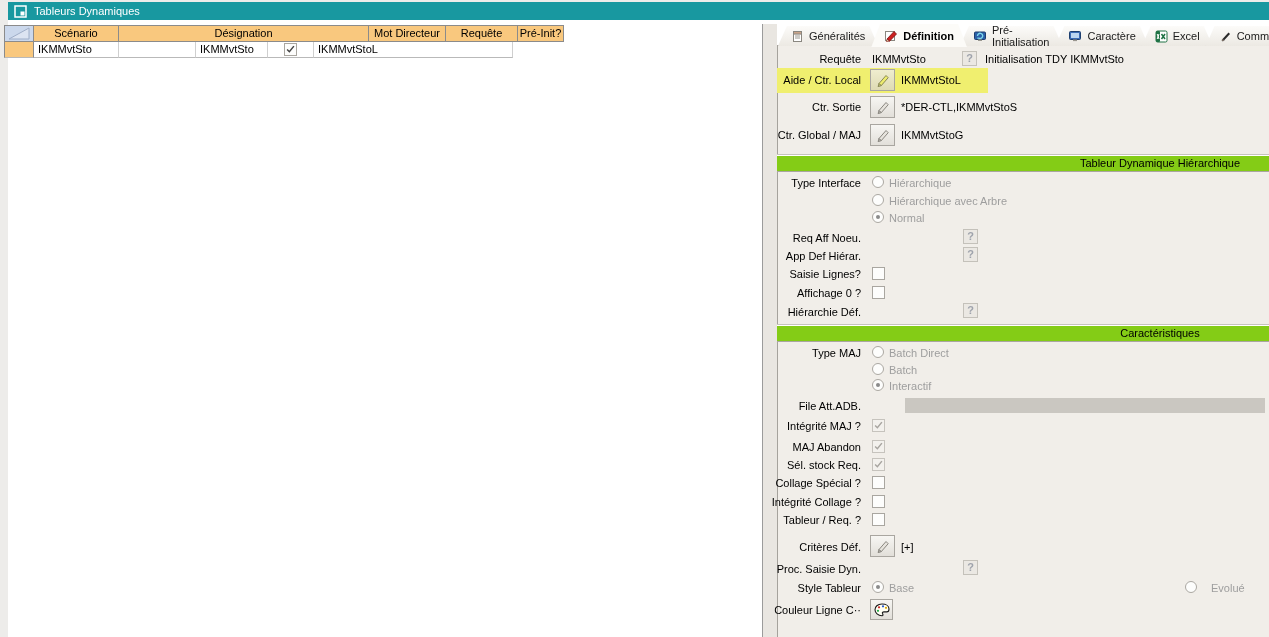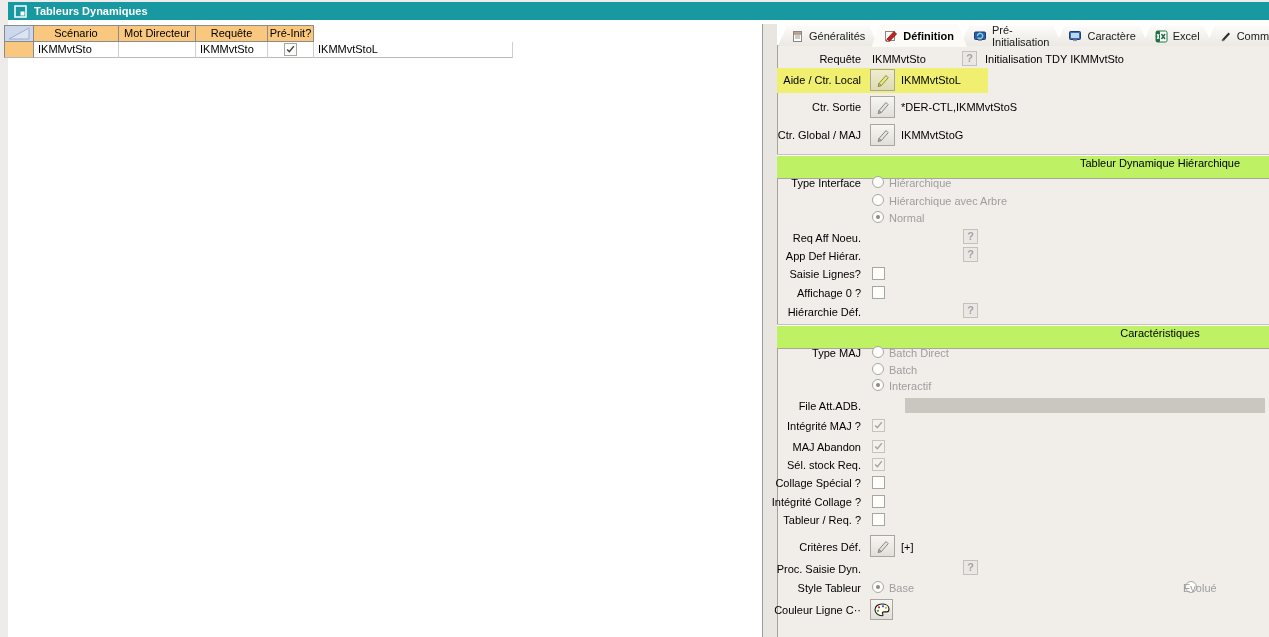--- a/index.html
+++ b/index.html
@@ -7,21 +7,21 @@
     width:1269px;height:637px;position:relative;overflow:hidden;
     background:#FFFFFF;
     font-family:"Liberation Sans", sans-serif;font-size:11px;color:#000;
   }
   
   .frame-left{position:absolute;left:0;top:0;width:8px;height:637px;background:#EDECEA;}
   .frame-top{position:absolute;left:0;top:0;width:1269px;height:2px;background:#EDECEA;}
   
   .titlebar{position:absolute;left:8px;top:2px;right:0;height:18px;background:#1898A0;
     display:flex;align-items:center;gap:7px;padding-left:6px;box-sizing:border-box;}
-  .titlebar .ttl{color:#FFFFFF;font-weight:bold;}
+  .titlebar .ttl{color:#FFFFFF;font-weight:normal;}
   
   .tbl{position:absolute;left:4px;top:25px;}
   .thead{display:flex;height:17px;}
   .th{box-sizing:border-box;background:#F9C87E;border:1px solid #8B8B8B;border-left:none;
       text-align:center;line-height:15px;white-space:nowrap;overflow:hidden;}
   .th.corner{background:#CBD8EC;border-left:1px solid #8B8B8B;display:flex;align-items:center;justify-content:center;}
   .trow{display:flex;height:16px;}
   .td{box-sizing:border-box;background:#FFFFFF;border-right:1px solid #CFCFCF;border-bottom:1px solid #B9B9B9;
       padding:1px 0 0 4px;white-space:nowrap;overflow:hidden;}
   .td.selector{background:#F9C87E;border-left:1px solid #8B8B8B;border-right:1px solid #8B8B8B;}
@@ -52,21 +52,21 @@
   .icon-btn{position:absolute;width:25px;height:22px;box-sizing:border-box;
     background:linear-gradient(#F7F6F3,#E2DFD9);border:1px solid #A9A6A0;
     display:flex;align-items:center;justify-content:center;}
   .icon-btn.yellowed{background:linear-gradient(#EFEDCF,#DEDBB4);}
   .radio{position:absolute;width:12px;height:12px;box-sizing:border-box;border-radius:50%;
     border:1px solid #ABA8A2;background:#FDFDFC;}
   .radio.sel::after{content:"";position:absolute;left:3px;top:3px;width:4px;height:4px;border-radius:50%;background:#8B8B8B;}
   .check{position:absolute;width:13px;height:13px;box-sizing:border-box;background:#FDFDFC;
     border:1px solid #A9A6A0;display:flex;align-items:center;justify-content:center;}
   .check.dis{background:#F3F1ED;border-color:#C6C3BD;}
-  .section-bar{position:absolute;left:0;right:0;height:24px;box-sizing:border-box;background:#bef264;
+  .section-bar{position:absolute;left:0;right:0;height:17px;box-sizing:border-box;background:#84cc16;
     border-top:1px solid #FFFFFF;border-bottom:1px solid #A9A6A0;box-shadow:0 -1px 0 #C6C3BD;}
   .section-bar span{position:absolute;left:383px;top:1px;transform:translateX(-50%);white-space:nowrap;}
   .hl{position:absolute;left:0;top:44px;width:211px;height:25px;background:#F0EF6F;}
   .file-field{position:absolute;left:128px;top:374px;width:360px;height:15px;background:#CAC7C1;}
   .tabicon{flex:0 0 auto;}
 </style>
 </head>
 <body>
 
 <div class="frame-left"></div>
@@ -81,20 +81,21 @@
 </div>
 
 <div class="tbl">
   <div class="thead">
     <div class="th corner" style="width:30px">
       <svg width="26" height="13" viewBox="0 0 26 13">
         <polygon points="3,12 23,1 23,12" fill="#DCE4F2" stroke="#9FAEC8" stroke-width="1"></polygon>
       </svg>
     </div>
     <div class="th" style="width:85px">Scénario</div>
+    <div class="th" style="width:250px">Désignation</div>
     <div class="th" style="width:77px">Mot Directeur</div>
     <div class="th" style="width:72px">Requête</div>
     <div class="th" style="width:46px">Pré-Init?</div>
   </div>
   <div class="trow">
     <div class="td selector" style="width:30px"></div>
     <div class="td" style="width:85px">IKMMvtSto</div>
     <div class="td" style="width:77px"></div>
     <div class="td" style="width:72px">IKMMvtSto</div>
     <div class="td ckcell" style="width:46px">
@@ -274,21 +275,21 @@
   </div>
   <div class="value" style="left:124px;top:517px">[+]</div>
 
   <div class="lbl" style="top:539px">Proc. Saisie Dyn.</div>
   <div class="q-btn" style="left:186px;top:536px">?</div>
 
   <div class="lbl" style="top:558px">Style Tableur</div>
   <div class="radio sel" style="left:95px;top:557px"></div>
   <div class="opt" style="left:112px;top:558px">Base</div>
   <div class="radio" style="left:408px;top:557px"></div>
-  <div class="opt" style="left:406px;top:558px">Evolué</div>
+  <div class="opt" style="left:434px;top:558px">Evolué</div>
 
   <div class="lbl" style="top:580px">Couleur Ligne C··</div>
   <div class="icon-btn" style="left:93px;top:575px;width:23px;height:21px">
     <svg width="16" height="14" viewBox="0 0 16 14">
       <path d="M8 1 C3.5 1 1 3.8 1 6.8 C1 9.8 4 12.8 8 12.8 C9.4 12.8 9 11.3 8.5 10.6 C8 9.8 8.6 8.9 10 8.9 L12.8 8.9 C14.3 8.9 15 7.4 15 5.9 C15 3 12 1 8 1 Z" fill="#FFFFF4" stroke="#1A1A1A" stroke-width="1.1"></path>
       <circle cx="5" cy="4.3" r="1.1" fill="#CC2222"></circle>
       <circle cx="9" cy="3.3" r="1.1" fill="#2255CC"></circle>
       <circle cx="4" cy="7.8" r="1.1" fill="#22AA44"></circle>
       <circle cx="12" cy="4.8" r="1.1" fill="#DDAA00"></circle>
     </svg>

